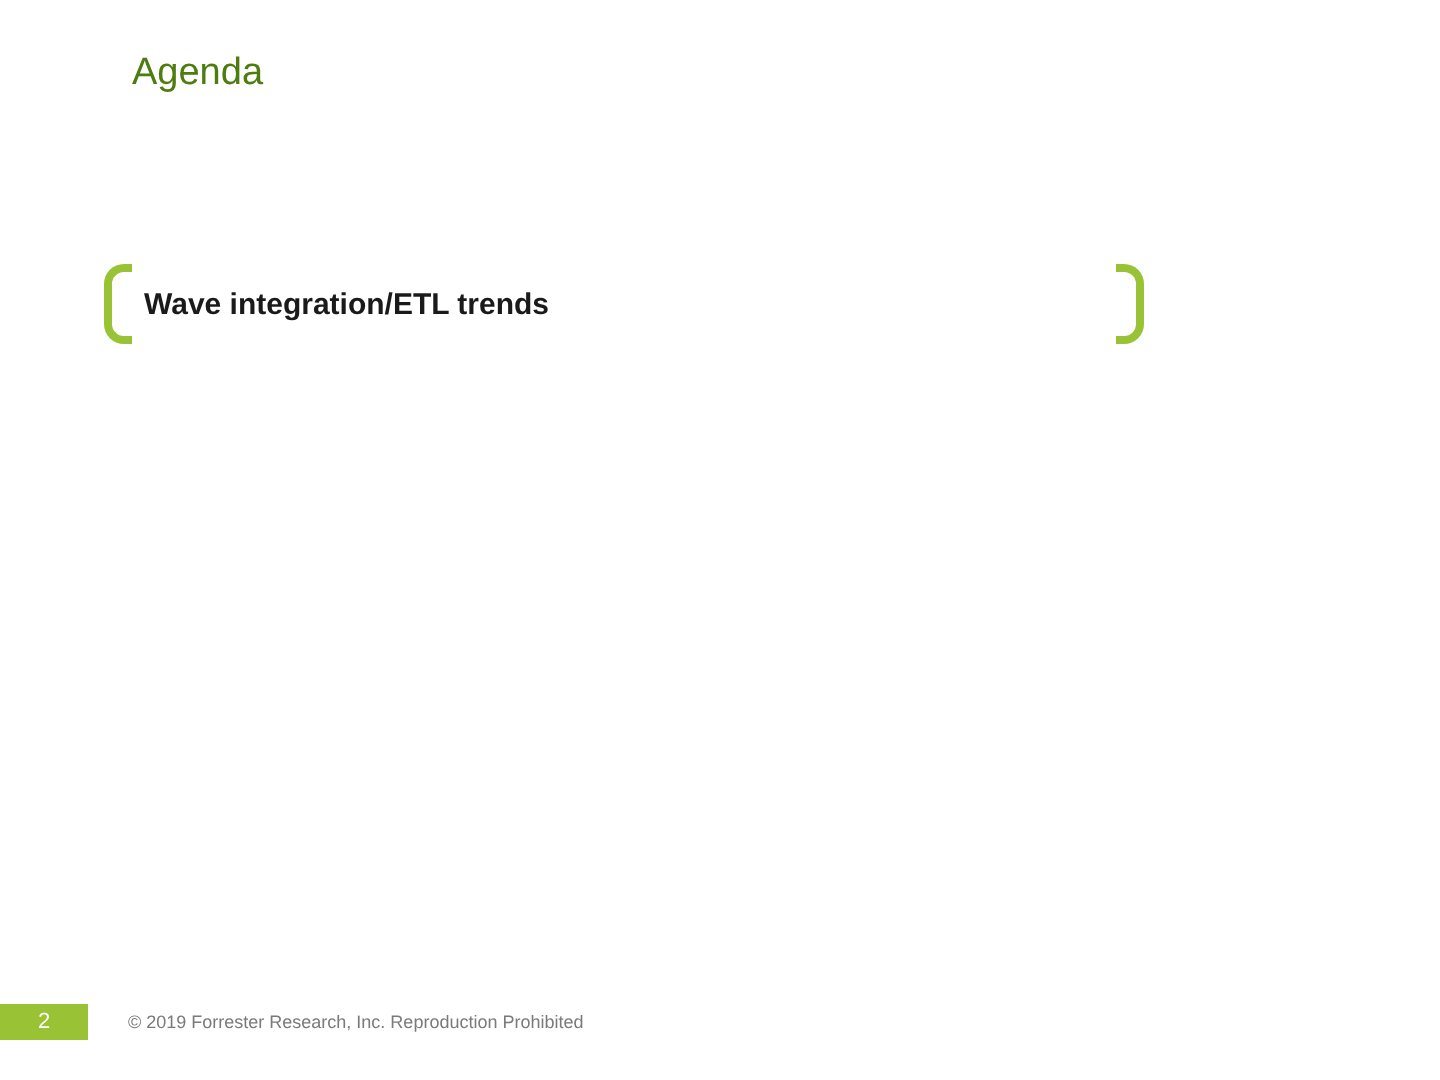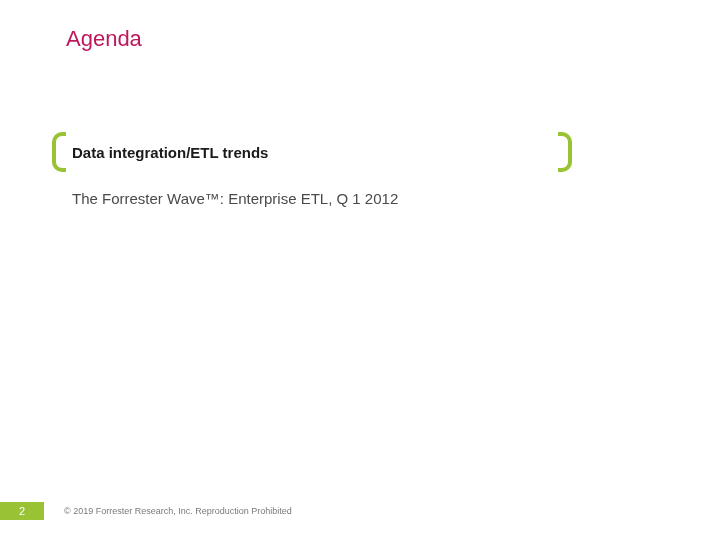--- a/index.html
+++ b/index.html
@@ -14,22 +14,22 @@
   }
   .slide {
     position: relative;
     width: 720px;
     height: 540px;
   }
   .title {
     position: absolute;
     left: 66px;
     top: 26px;
-    font-size: 22px;
-    color: #be185d;
+    font-size: 19px;
+    color: #4d7c0f;
     font-weight: 400;
   }
   .agenda-block {
     position: absolute;
     left: 52px;
     top: 132px;
     width: 520px;
   }
   .highlight-wrap {
     position: relative;
@@ -101,25 +101,24 @@
 <body>
 
 <div class="slide">
 
   <div class="title">Agenda</div>
 
   <div class="agenda-block">
 
     <div class="highlight-wrap">
       <div class="bracket-left"></div>
-      <div class="highlight-text">Data integration/ETL trends</div>
+      <div class="highlight-text">Wave integration/ETL trends</div>
       <div class="bracket-right"></div>
     </div>
 
-    <div class="agenda-item">The Forrester Wave™: Enterprise ETL, Q 1 2012</div>
 
   </div>
 
   <div class="footer">
     <div class="page-num-box">2</div>
     <div class="copyright">© 2019 Forrester Research, Inc. Reproduction Prohibited</div>
   </div>
 
 </div>
 

